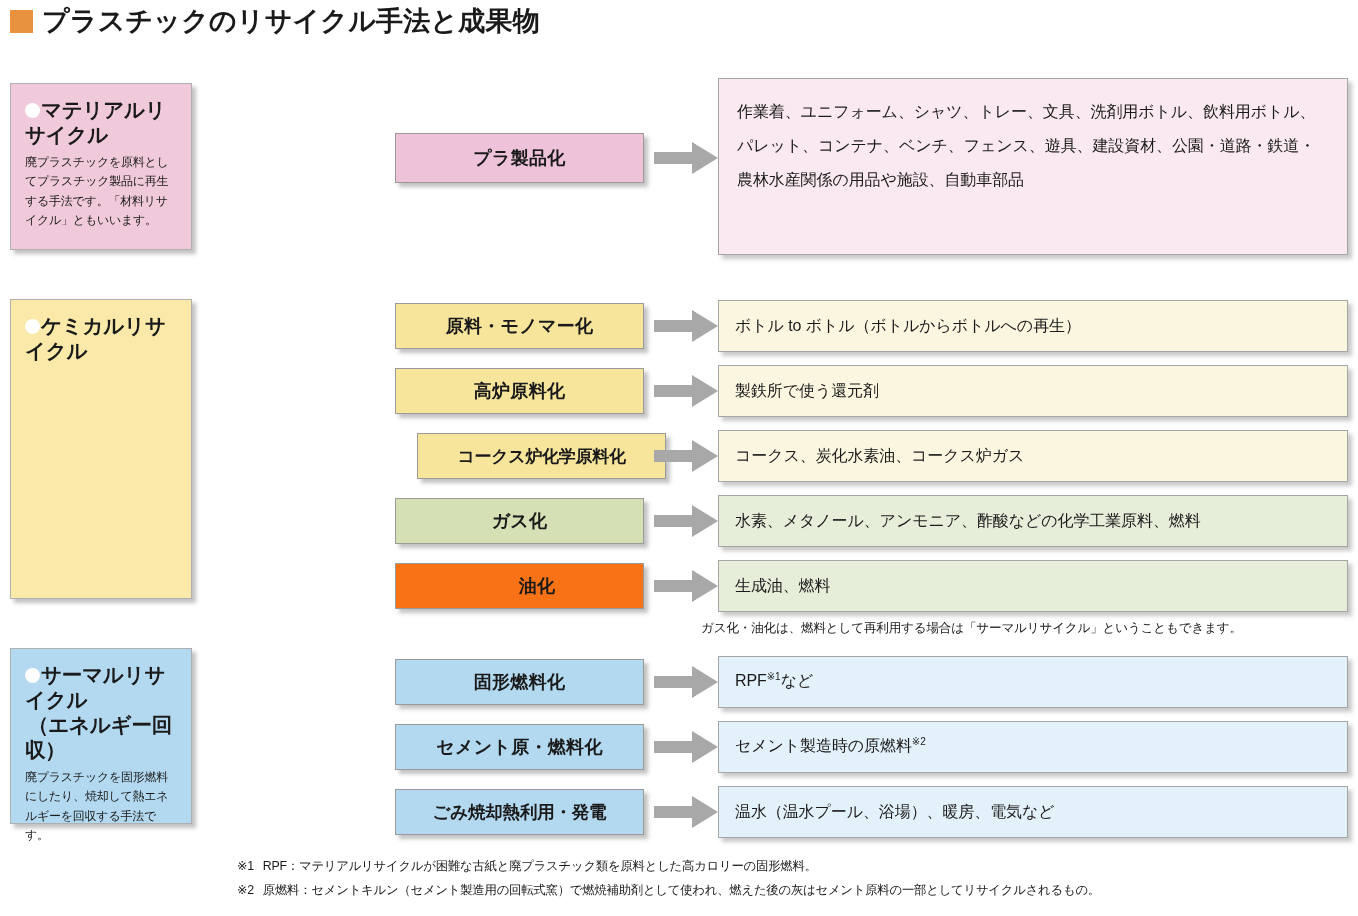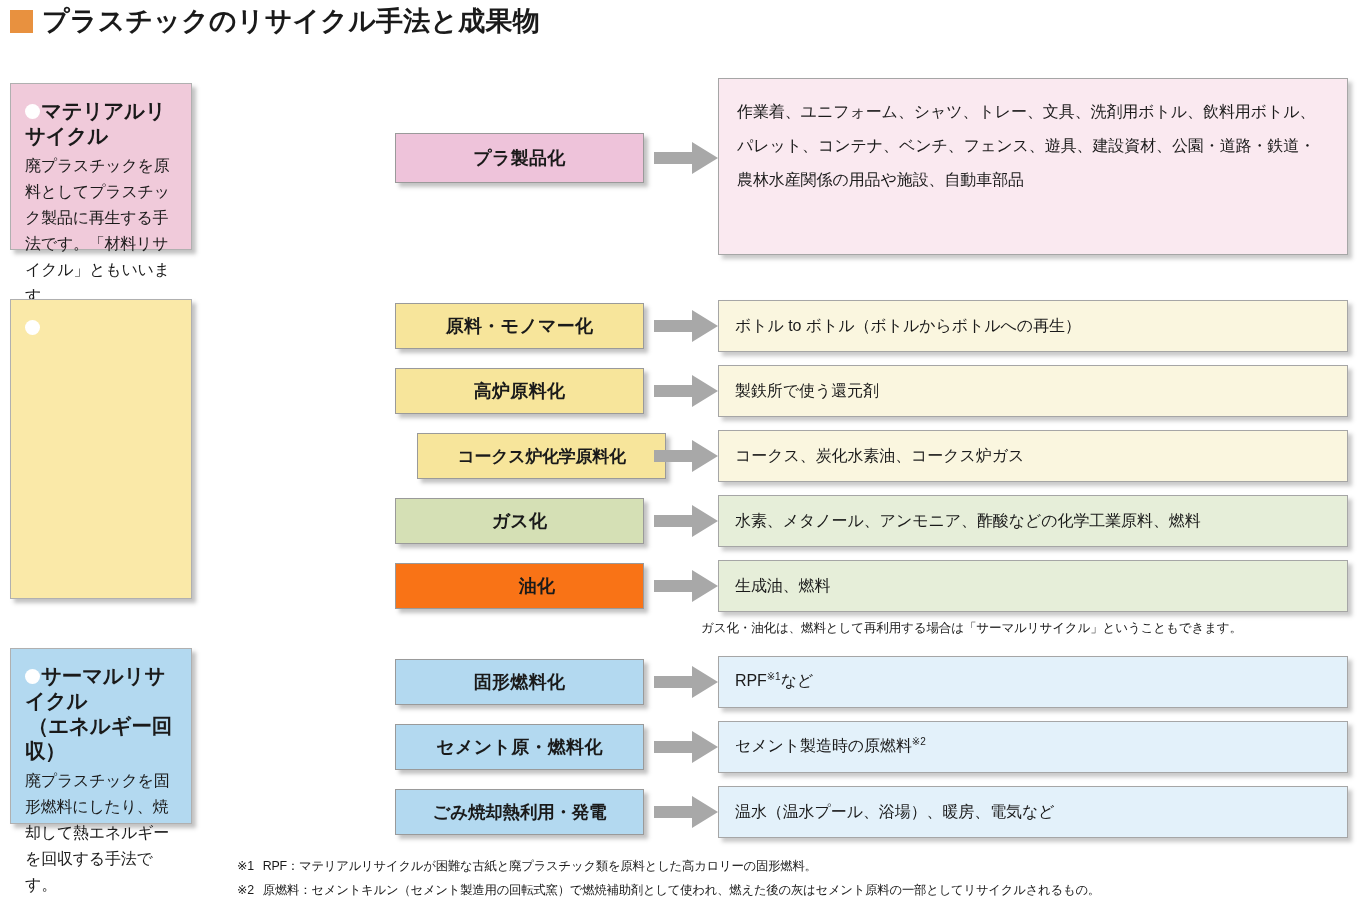--- a/index.html
+++ b/index.html
@@ -43,39 +43,40 @@
   .panel {
     position: absolute;
     box-sizing: border-box;
     border: 1px solid #b0b0b0;
     box-shadow: 4px 4px 4px rgba(120,120,120,0.45);
   }
 
   
   .cat-panel {
     padding: 14px 14px 10px 14px;
+    font-family: Liberation Serif, serif;
   }
   .cat-head {
     font-size: 20.5px;
     font-weight: bold;
     line-height: 1.22;
     margin: 0 0 5px 0;
     letter-spacing: -0.2px;
   }
   .cat-bullet {
     display: inline-block;
     width: 15px;
     height: 15px;
     border-radius: 50%;
     background: #ffffff;
     vertical-align: -1px;
     margin-right: 1px;
   }
   .cat-body {
-    font-size: 16px;
+    font-size: 12px;
     line-height: 1.62;
     letter-spacing: -0.25px;
   }
 
   
   .method-box {
     position: absolute;
     box-sizing: border-box;
     border: 1px solid #9a9a9a;
     box-shadow: 4px 4px 4px rgba(120,120,120,0.45);
@@ -158,21 +159,21 @@
     <polygon points="0,11 38,11 38,1 64,17 38,33 38,23 0,23" fill="#a8a8a8"></polygon>
   </svg>
 </div>
 
 <div class="panel result-box multiline" style="left:718px; top:78px; width:630px; height:177px; background:#fae9f0;">
   <span>作業着、ユニフォーム、シャツ、トレー、文具、洗剤用ボトル、飲料用ボトル、パレット、コンテナ、ベンチ、フェンス、遊具、建設資材、公園・道路・鉄道・農林水産関係の用品や施設、自動車部品</span>
 </div>
 
 <div class="panel cat-panel" style="left:10px; top:299px; width:182px; height:300px; background:#fae9a8;">
   <div class="cat-head">
-    <span class="cat-bullet"></span>
+    <span class="cat-bullet"></span><span>ケミカルリサイクル</span>
   </div>
 </div>
 
 <div class="method-box" style="left:395px; top:303px; width:249px; height:46px; background:#f7e59b;">
   <span>原料・モノマー化</span>
 </div>
 <div class="arrow" style="left:654px; top:309px;">
   <svg viewBox="0 0 64 34" preserveAspectRatio="none" aria-hidden="true">
     <polygon points="0,11 38,11 38,1 64,17 38,33 38,23 0,23" fill="#a8a8a8"></polygon>
   </svg>

